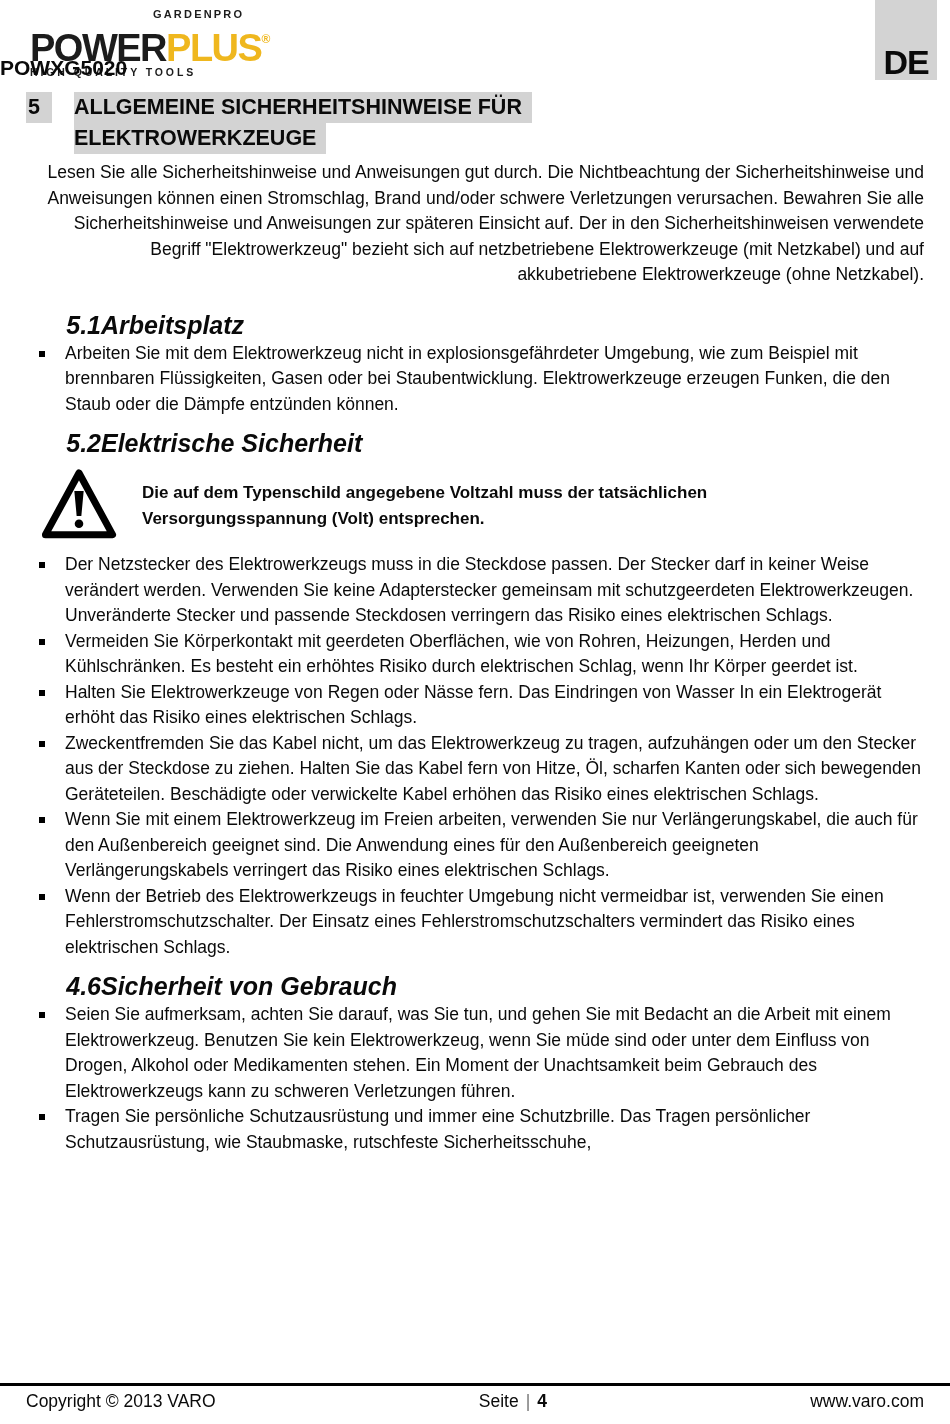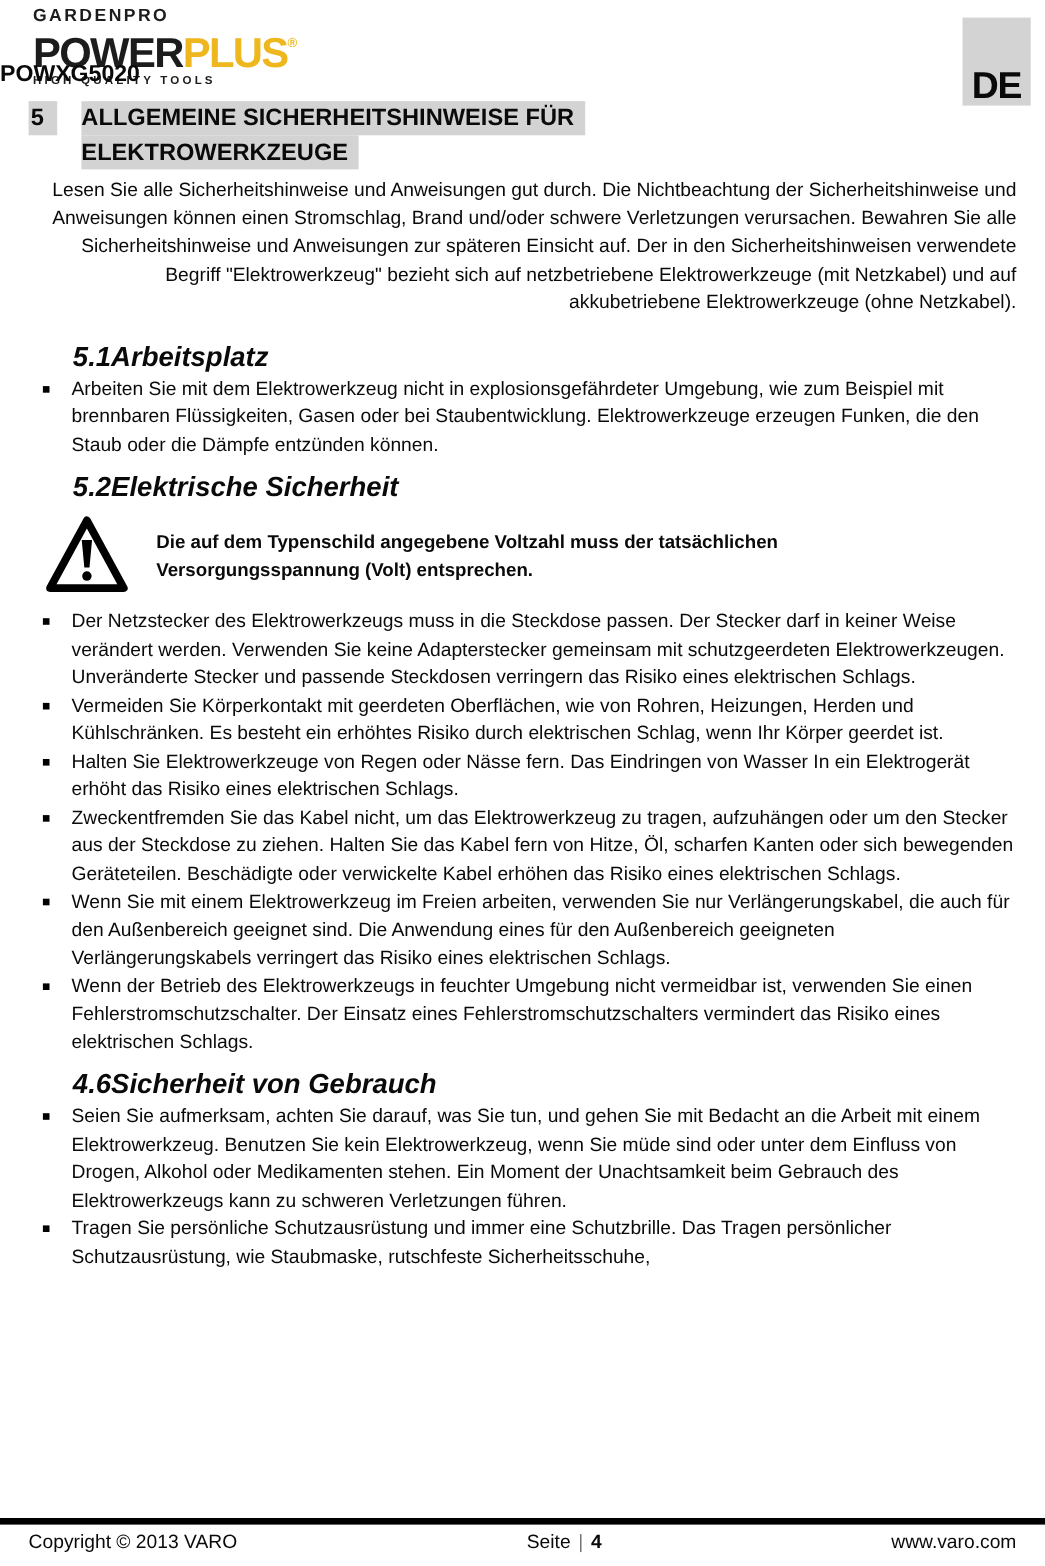--- a/index.html
+++ b/index.html
@@ -3,31 +3,31 @@
 <meta charset="utf-8">
 <style>
   html,body { margin:0; padding:0; background:#fff; }
   .page {
     width:950px; height:1424px; position:relative; background:#ffffff;
     font-family:"Liberation Sans", sans-serif; color:#0a0a0a; overflow:hidden;
   }
 
   
   .logo { position:absolute; top:8px; left:30px; }
-  .logo-top { font-size:16px; font-weight:bold; letter-spacing:2.2px; color:#1c1c1c;
-              padding-right:26px; line-height:13px; }
+  .logo-top { font-size:11px; font-weight:bold; letter-spacing:2.2px; color:#1c1c1c;
+              text-align:right; padding-right:26px; line-height:13px; }
   .logo-main { font-size:38px; font-weight:bold; letter-spacing:-1.5px; line-height:36px; white-space:nowrap; }
   .logo-power { color:#1c1c1c; }
   .logo-plus  { color:var(--brand-yellow,#EFB71E); }
   .logo-reg   { font-size:12px; color:var(--brand-yellow,#EFB71E); vertical-align:18px; letter-spacing:0; }
   .logo-tag { font-size:10.5px; font-weight:bold; letter-spacing:2.9px; color:#1c1c1c; line-height:13px; }
 
   .model { position:absolute; top:56px; left:0; width:100%; text-align:left;
            font-weight:bold; font-size:21px; }
-  .lang-badge { position:absolute; top:16px; right:13px; width:62px; height:80px;
+  .lang-badge { position:absolute; top:0; right:13px; width:62px; height:80px;
            background:var(--highlight-gray,#D3D3D3); box-sizing:border-box;
            display:flex; align-items:flex-end; justify-content:center;
            font-weight:bold; font-size:34px; line-height:1; padding-bottom:1px; letter-spacing:-1px; }
 
   
   main { padding:92px 26px 0 26px; font-size:17.5px; line-height:25.5px; }
 
   .h1 { font-size:21.5px; font-weight:bold; line-height:31px; display:flex; margin:0 0 6px 0; }
   .h1-num { background:var(--highlight-gray,#D3D3D3); align-self:flex-start;
             padding:0 12px 0 2px; margin-right:22px; }
@@ -42,21 +42,21 @@
   ul.bullets { list-style:none; margin:0; padding:0; }
   ul.bullets li { display:flex; }
   .bm { width:6px; height:6px; background:#000; flex-shrink:0; margin:10px 20px 0 13px; }
   .bt { flex:1; }
 
   .warning { display:flex; align-items:flex-start; margin:9px 0 7px 0; }
   .warn-icon { width:78px; height:80px; margin-left:14px; margin-right:24px; flex-shrink:0; }
   .warn-text { font-weight:bold; font-size:17px; line-height:26px; max-width:755px; padding-top:15px; }
 
   
-  footer { position:absolute; left:0; right:0; bottom:0; border-top:6px solid #000000;
+  footer { position:absolute; left:0; right:0; bottom:0; border-top:3px solid #000000;
            padding:5px 26px 12px 26px; display:flex; justify-content:space-between;
            align-items:baseline; font-size:17.5px; background:#fff; }
   .pg-sep { color:#777; margin:0 7px; font-weight:normal; }
   .pg-num { font-weight:bold; }
 </style>
 </head>
 <body>
 
 <div class="page">
 

